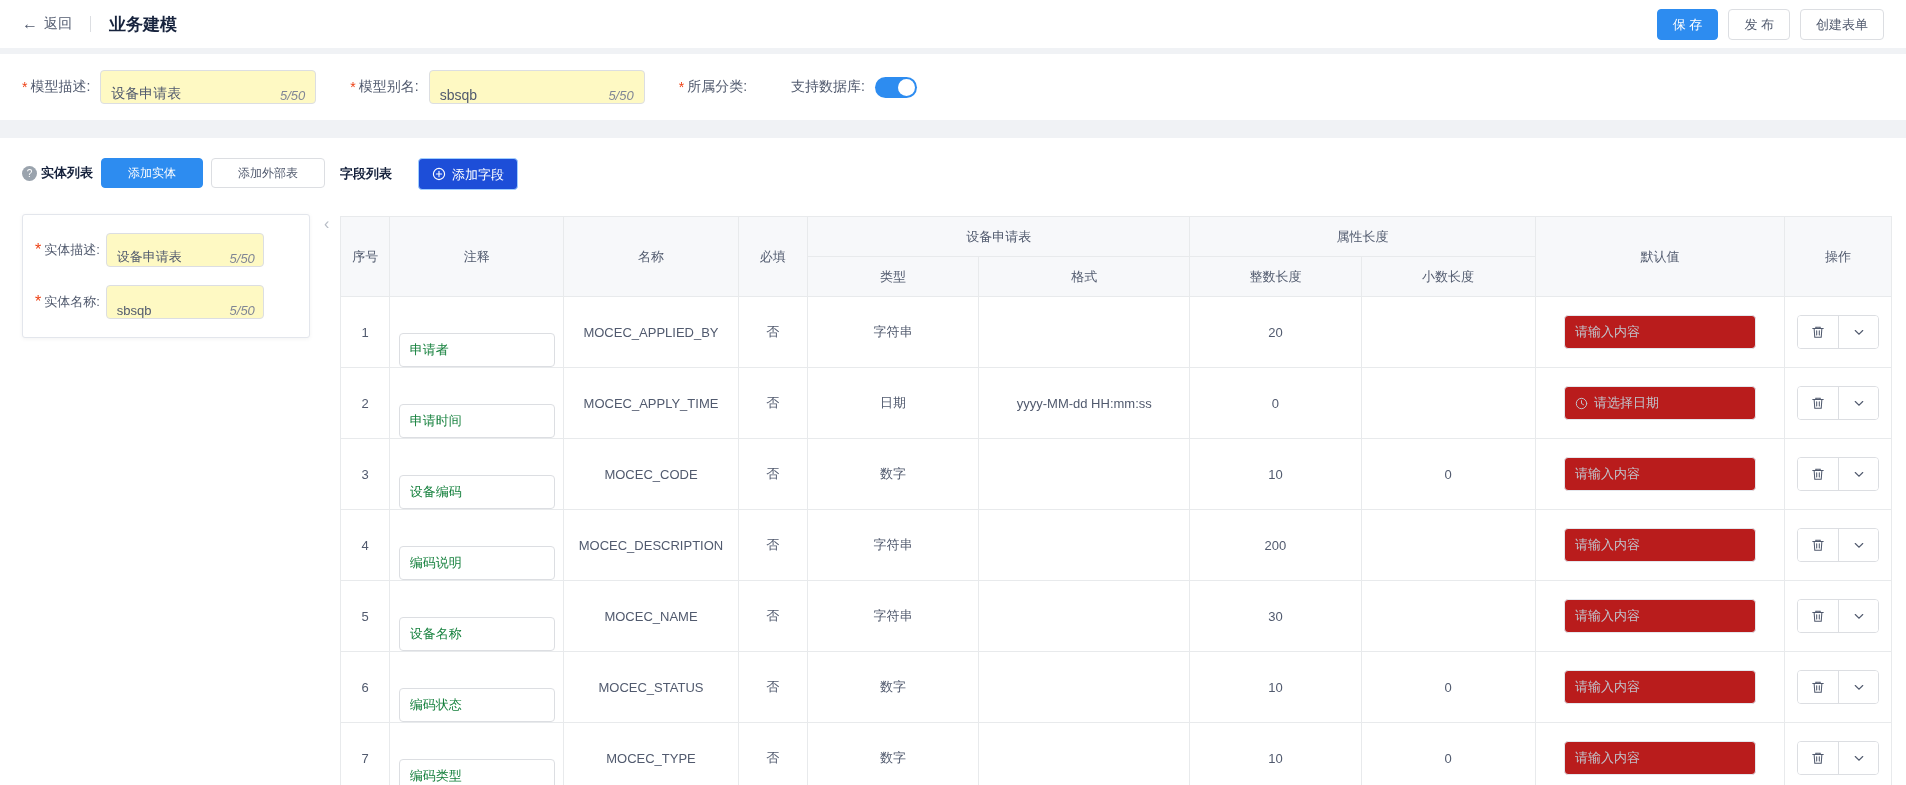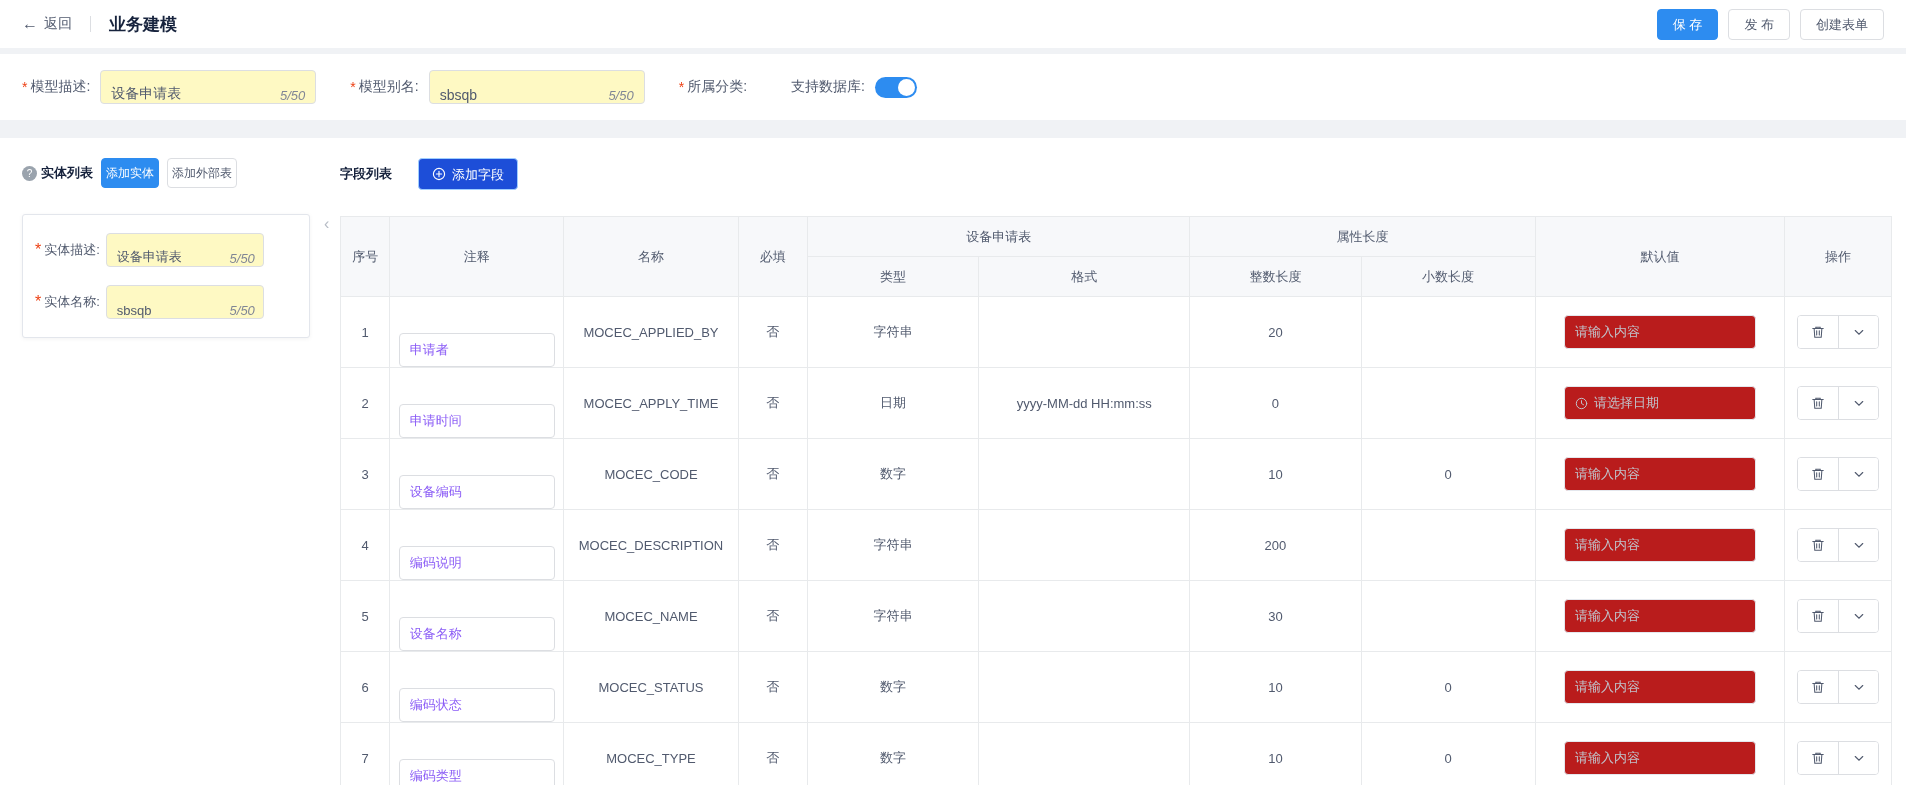--- a/index.html
+++ b/index.html
@@ -31,39 +31,39 @@
   .switch{width:42px;height:21px;border-radius:11px;background:#c5c8ce;display:inline-block;position:relative;cursor:pointer;}
   .switch.on{background:#2d8cf0;}
   .switch .knob{position:absolute;top:2px;right:2px;width:17px;height:17px;border-radius:50%;background:#fff;}
 
   
   .main{position:relative;margin-top:18px;height:647px;background:#fff;display:flex;overflow:hidden;}
   .left-panel{width:330px;flex:none;padding:20px 0 0 22px;}
   .panel-head{display:flex;align-items:center;}
   .help-icon{width:15px;height:15px;border-radius:50%;background:#9aa3ad;color:#fff;font-size:10px;display:inline-flex;align-items:center;justify-content:center;margin-right:4px;flex:none;}
   .panel-title{font-size:13px;font-weight:bold;color:#17233d;white-space:nowrap;}
-  .left-panel .panel-head .btn{margin-left:8px;padding:8px 4px;font-size:12px;}
+  .left-panel .panel-head .btn{margin-left:8px;padding:8px 26px;font-size:12px;}
   .entity-card{margin-top:26px;width:288px;border:1px solid #e3e6ec;border-radius:3px;background:#fff;box-shadow:0 1px 4px rgba(0,0,0,.05);}
   .card-head{height:36px;line-height:35px;background:#f1f3f8;padding:0 12px;font-size:13px;font-weight:bold;color:#17233d;border-bottom:1px solid #e3e6ec;}
   .card-body{padding:18px 12px;}
   .card-row{display:flex;align-items:center;margin-bottom:18px;}
   .card-row:last-child{margin-bottom:0;}
   .card-row .form-label{font-size:13px;margin-right:6px;}
   .card-row .ipt{width:158px;height:34px;padding:0 8px 0 10px;}
   .card-row .ipt-val{font-size:13px;}
   .collapse-handle{position:absolute;left:324px;top:78px;color:#b6bcc5;font-size:16px;line-height:1;cursor:pointer;user-select:none;}
 
   
   .right-panel{flex:1;min-width:0;padding:20px 14px 0 10px;}
   .add-field{margin-left:26px;background:#1d4ed8;border-color:#9fceff;color:#fff;display:inline-flex;align-items:center;gap:6px;padding:8px 13px;}
   .field-table{margin-top:26px;width:100%;border-collapse:collapse;table-layout:fixed;font-size:13px;}
   .field-table th,.field-table td{border:1px solid #e8eaec;text-align:center;vertical-align:middle;}
   .field-table th{background:#f7f8fa;color:#515a6e;font-weight:normal;height:40px;}
   .field-table td{height:68px;color:#515a6e;background:#fff;overflow:hidden;}
-  .cmt-input{width:156px;height:34px;border:1px solid #dcdee2;border-radius:4px;padding:0 10px;font-family:inherit;font-size:13px;color:#8b5cf6;outline:none;margin-top:36px;}
+  .cmt-input{width:156px;height:34px;border:1px solid #dcdee2;border-radius:4px;padding:0 10px;font-family:inherit;font-size:13px;color:#15803d;outline:none;margin-top:36px;}
   .dis-input{width:192px;height:34px;margin:0 auto;background:#b91c1c;border:1px solid #e4e7ed;border-radius:4px;display:flex;align-items:center;padding:0 10px;color:#c0c4cc;font-size:13px;gap:6px;cursor:not-allowed;text-align:left;}
   .action-group{display:inline-flex;border:1px solid #dcdee2;border-radius:4px;overflow:hidden;vertical-align:middle;}
   .act-btn{width:40px;height:32px;background:#fff;border:none;display:inline-flex;align-items:center;justify-content:center;cursor:pointer;padding:0;}
   .act-btn + .act-btn{border-left:1px solid #dcdee2;}
 </style>
 </head>
 <body>
 
 <div class="app">
 

